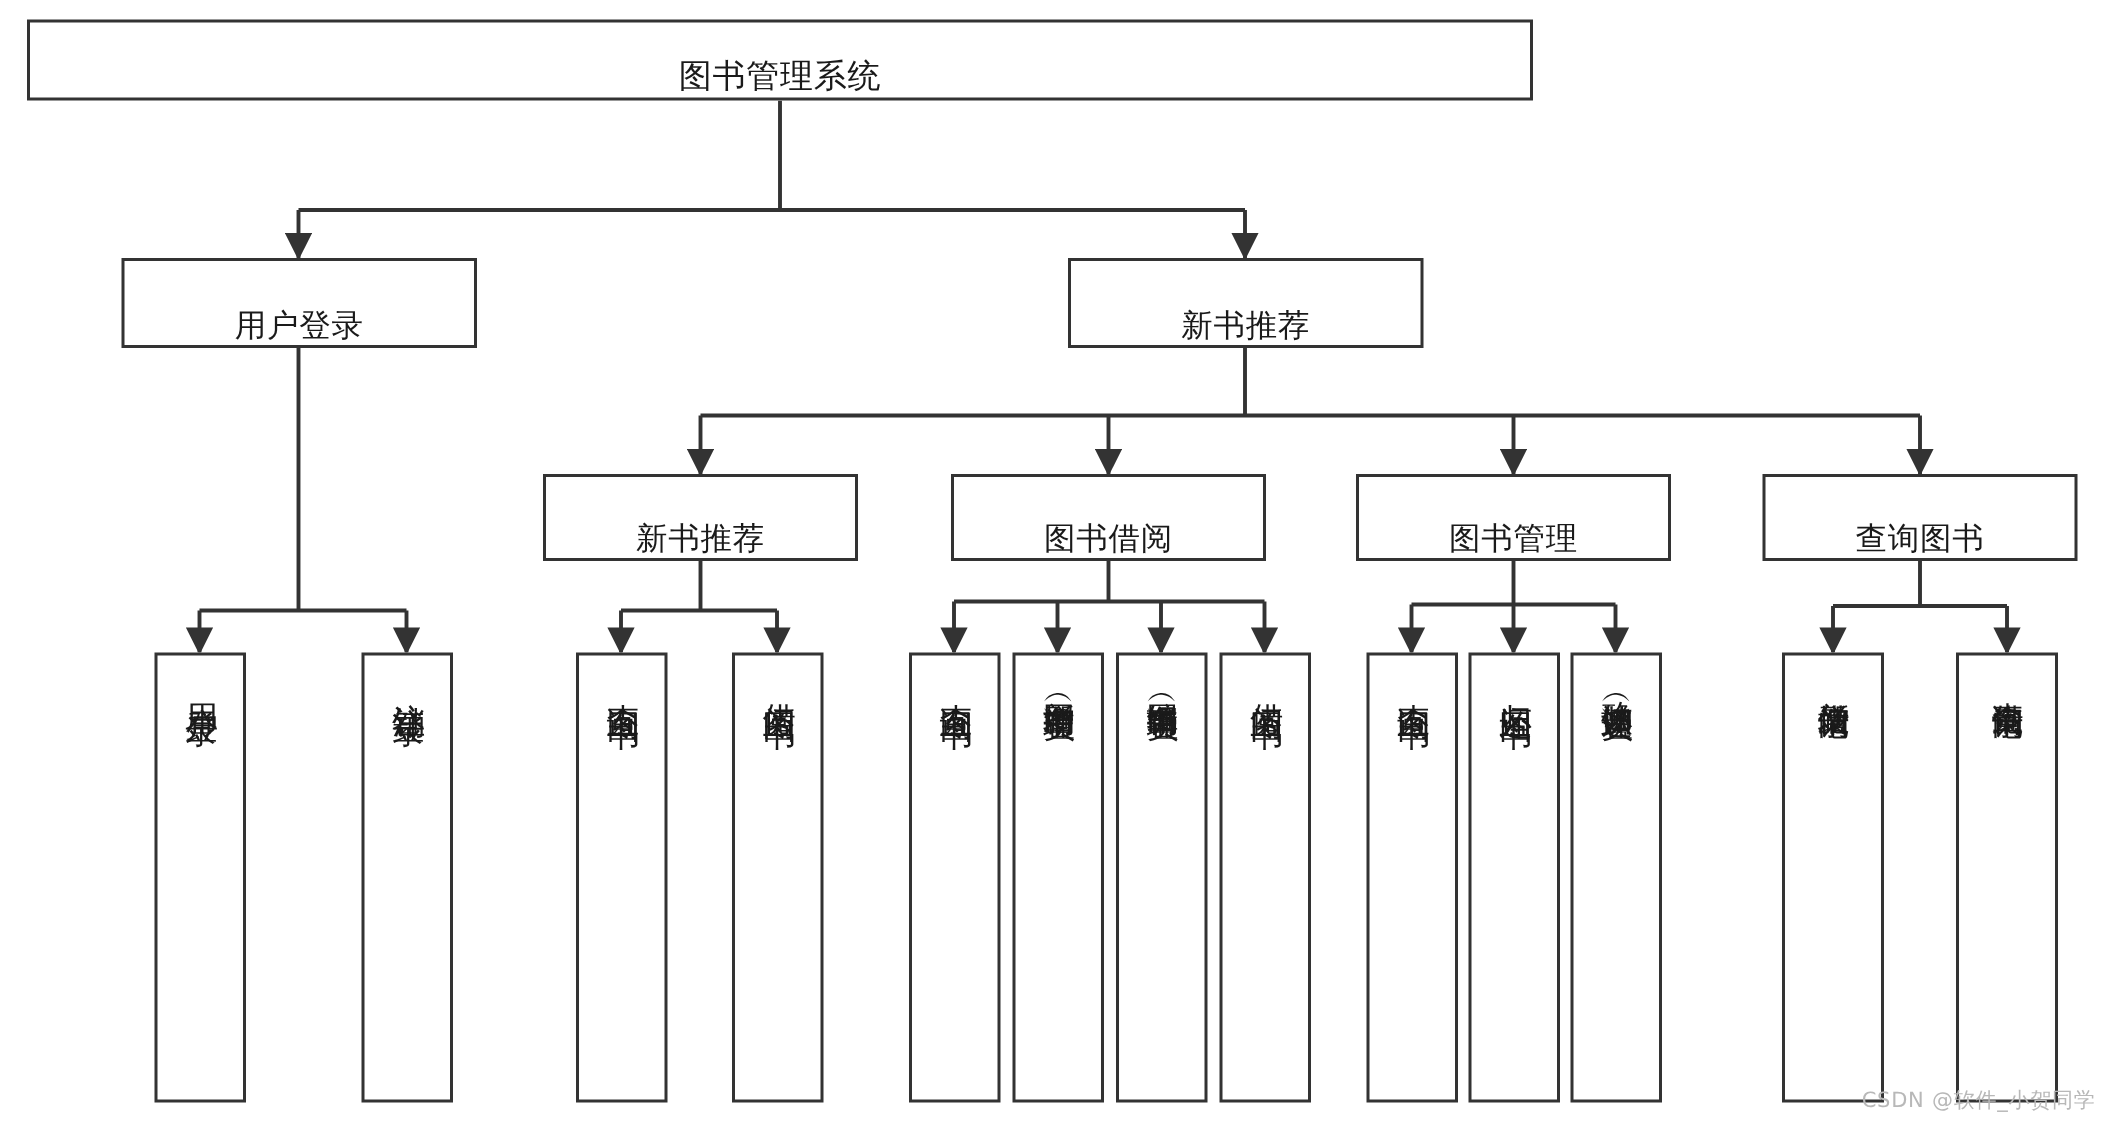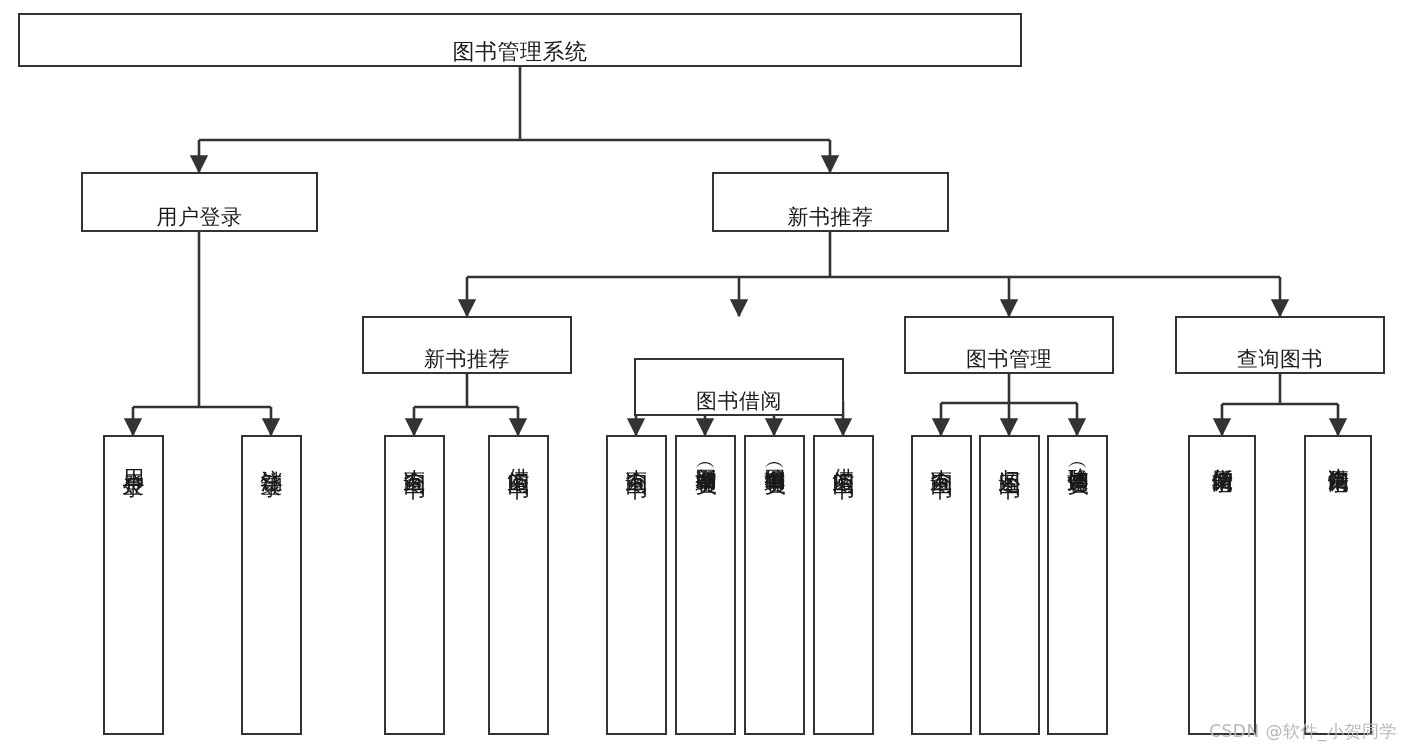--- a/index.html
+++ b/index.html
@@ -67,21 +67,21 @@
     text-align: start;
   }
   .node.vert.tall-text .node-label {
     font-size: 21px;
     letter-spacing: 1px;
   }
   #watermark {
     position: absolute;
     right: 8px;
     bottom: 4px;
-    font-size: 17px;
+    font-size: 14px;
     color: #b8b8b8;
     white-space: nowrap;
     letter-spacing: 0.5px;
   }
 </style>
 </head>
 <body>
 
 <div id="diagram-root">
 
@@ -142,21 +142,21 @@
   <div class="node horiz" style="left:81px; top:172px; width:237px; height:60px;">
     <span class="node-label">用户登录</span>
   </div>
   <div class="node horiz" style="left:712px; top:172px; width:237px; height:60px;">
     <span class="node-label">新书推荐</span>
   </div>
 
   <div class="node horiz" style="left:362px; top:316px; width:210px; height:58px;">
     <span class="node-label">新书推荐</span>
   </div>
-  <div class="node horiz" style="left:634px; top:316px; width:210px; height:58px;margin-top:42px;">
+  <div class="node horiz" style="left:634px; top:316px; width:210px; height:58px;">
     <span class="node-label">图书借阅</span>
   </div>
   <div class="node horiz" style="left:904px; top:316px; width:210px; height:58px;">
     <span class="node-label">图书管理</span>
   </div>
   <div class="node horiz" style="left:1175px; top:316px; width:210px; height:58px;">
     <span class="node-label">查询图书</span>
   </div>
 
   <div class="node vert" style="left:103px; top:435px; width:61px; height:300px;">

